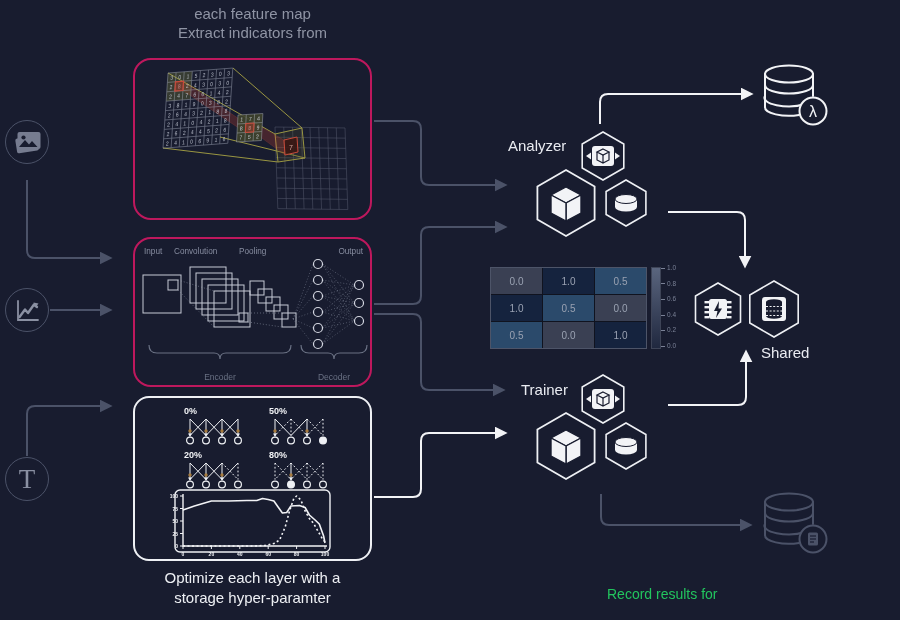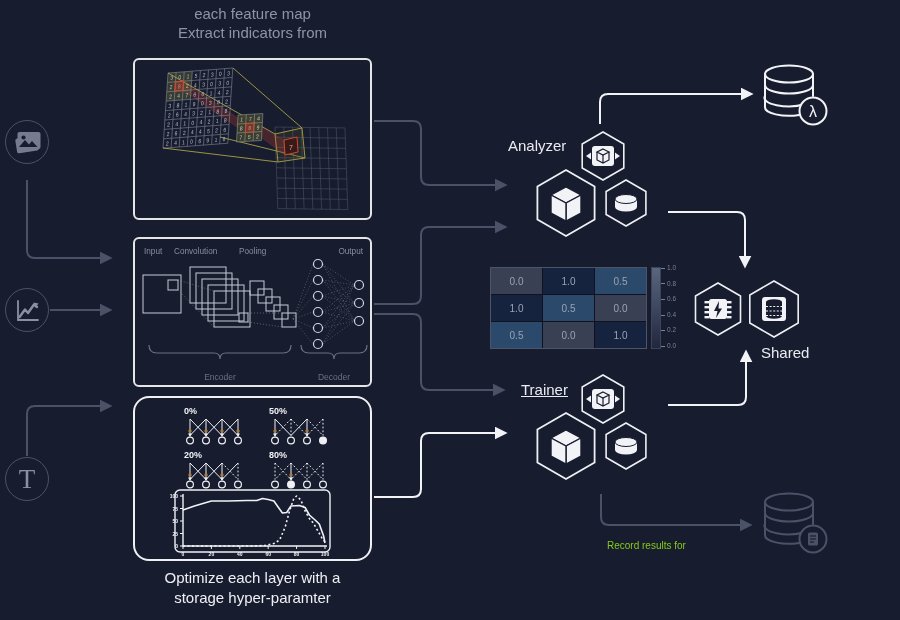--- a/index.html
+++ b/index.html
@@ -1,25 +1,25 @@
 <!DOCTYPE html>
 <html><head>
 <meta charset="utf-8">
 <style>
   html,body{margin:0;padding:0;background:#181c2f;}
   .stage{position:relative;width:900px;height:620px;background:#181c2f;overflow:hidden;
          font-family:"Liberation Sans",sans-serif;}
   .abs{position:absolute;}
-  .panel{position:absolute;border:2px solid #e5e5e5;border-radius:6px;box-sizing:border-box;}
+  .panel{position:absolute;border:2px solid #be185d;border-radius:18px;box-sizing:border-box;}
   .panel.bright{border:2.5px solid #eef0f4;border-radius:16px;}
   .caption{position:absolute;text-align:center;line-height:19px;font-size:15px;}
   .cap-gray{color:#8f94a4;}
   .cap-white{color:#eef0f4;}
   .node-label{position:absolute;color:#e9ebf1;font-size:15px;}
-  .dim-label{position:absolute;color:#84cc16;font-size:10px;line-height:18px;}
+  .dim-label{position:absolute;color:#22c55e;font-size:14px;line-height:18px;margin-top:48px;}
   .shared-label{position:absolute;color:#e9ebf1;font-size:15px;line-height:18px;}
   .circle-icon{position:absolute;width:44px;height:44px;border:1.5px solid #4b5268;
                border-radius:50%;box-sizing:border-box;display:flex;align-items:center;justify-content:center;}
   .t-glyph{font-family:"Liberation Serif",serif;font-size:27px;color:#8a90a2;line-height:1;}
   
   #heatmap{position:absolute;left:490px;top:267px;display:grid;
            grid-template-columns:repeat(3,51px);grid-auto-rows:26px;gap:1px;
            border:1px solid #4d5468;background:#10131f;}
   .hm-cell{display:flex;align-items:center;justify-content:center;
            color:#9aa2b2;font-size:10px;}
@@ -427,21 +427,21 @@
       <polygon points="41,83 56,75 56,93 41,101"></polygon>
       <polygon points="41,83 26,75 26,93 41,101"></polygon>
     </g>
     <polygon points="101,60 120.9,71.5 120.9,94.5 101,106 81.1,94.5 81.1,71.5" fill="#181c2f" stroke="#eef0f4" stroke-width="1.6"></polygon>
     <g>
       <path d="M90,79 v8 a11,4.5 0 0 0 22,0 v-8" fill="#f2f3f6"></path>
       <ellipse cx="101" cy="79" rx="11" ry="4.5" fill="#f2f3f6" stroke="#181c2f" stroke-width="1"></ellipse>
     </g>
   </svg>
 
-  <div class="node-label" style="left:521px;top:381px;text-decoration:underline;">Trainer</div>
+  <div class="node-label" style="left:521px;top:381px;">Trainer</div>
   <svg class="abs" style="left:525px;top:363px;" width="130" height="120" viewBox="0 0 130 120">
     <polygon points="78,12 98.8,24 98.8,48 78,60 57.2,48 57.2,24" fill="#181c2f" stroke="#eef0f4" stroke-width="1.6"></polygon>
     <g>
       <rect x="67" y="26" width="22" height="20" rx="3" fill="#f2f3f6"></rect>
       <g fill="none" stroke="#181c2f" stroke-width="1.2">
         <polygon points="78,29 84,32 78,35 72,32"></polygon>
         <path d="M72,32 V40 L78,43 L84,40 V32 M78,35 V43"></path>
       </g>
       <polygon points="61,36 66,32.5 66,39.5" fill="#f2f3f6"></polygon>
       <polygon points="95,36 90,32.5 90,39.5" fill="#f2f3f6"></polygon>

